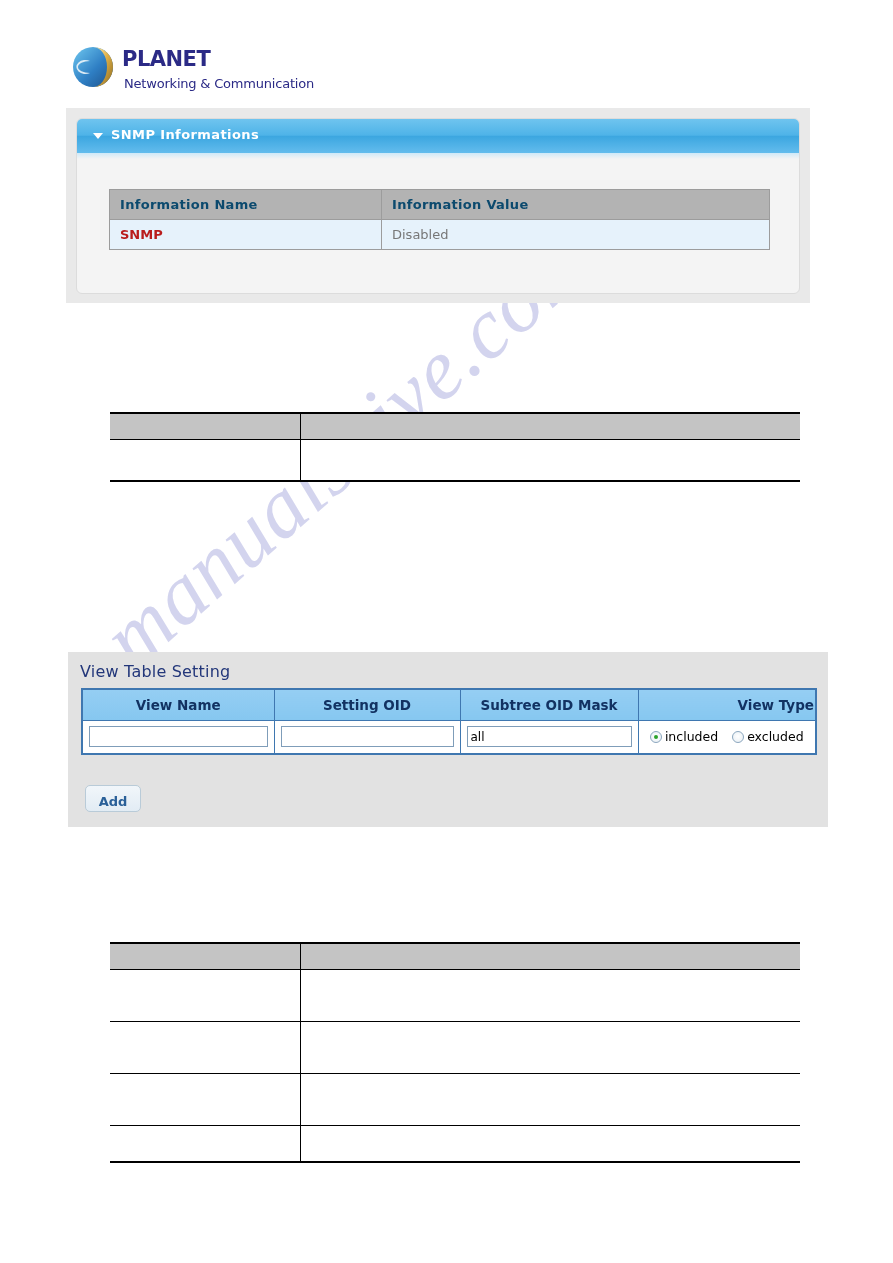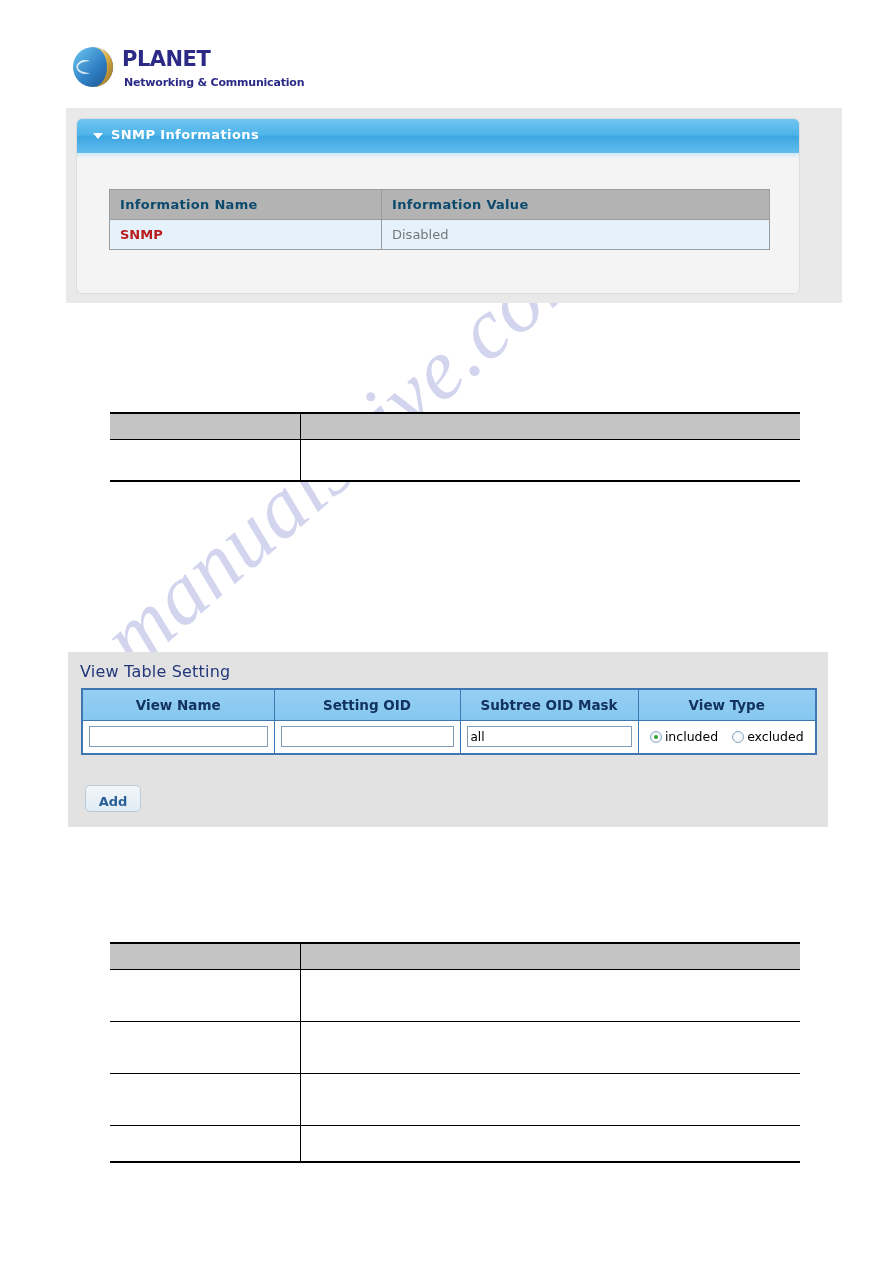--- a/index.html
+++ b/index.html
@@ -65,37 +65,36 @@
     font-weight: bold;
     letter-spacing: -0.5px;
     color: #2b2a86;
     line-height: 32px;
   }
   #logo-area .logo-sub {
     position: absolute;
     left: 54px;
     top: 34px;
     font-family: "DejaVu Sans", sans-serif;
-    font-size: 11px;
-    font-weight: bold;
+    font-size: 13px;
+    font-weight: normal;
     color: #2b2a86;
     letter-spacing: -0.2px;
     white-space: nowrap;
   }
 
   
   #snmp-panel {
     position: absolute;
     left: 66px;
     top: 108px;
     width: 744px;
     height: 195px;
     background: #e9e9e9;
     z-index: 10;
-    padding-left: 32px;
   }
   #snmp-panel .inner-card {
     position: absolute;
     left: 10px;
     top: 10px;
     width: 724px;
     height: 176px;
     background: #f4f4f4;
     border: 1px solid #dcdcdc;
     border-radius: 6px;
@@ -263,21 +262,21 @@
     background: linear-gradient(to bottom, #95cef3 0%, #86c7f0 100%);
     color: #123262;
     font-family: "DejaVu Sans", sans-serif;
     font-size: 13.5px;
     font-weight: bold;
     text-align: center;
     border-right: 1px solid #3f77b0;
     border-bottom: 1px solid #3f77b0;
     box-sizing: border-box;
   }
-  #view-table th:last-child { border-right: none; }
+  #view-table th:last-child { border-right: none; text-align: right; }
   #view-table td {
     height: 34px;
     background: #ffffff;
     border-right: 1px solid #3f77b0;
     text-align: center;
     padding: 0 6px;
     box-sizing: border-box;
   }
   #view-table td:last-child { border-right: none; margin-left: 16px; }
   #view-table input[type="text"] {

